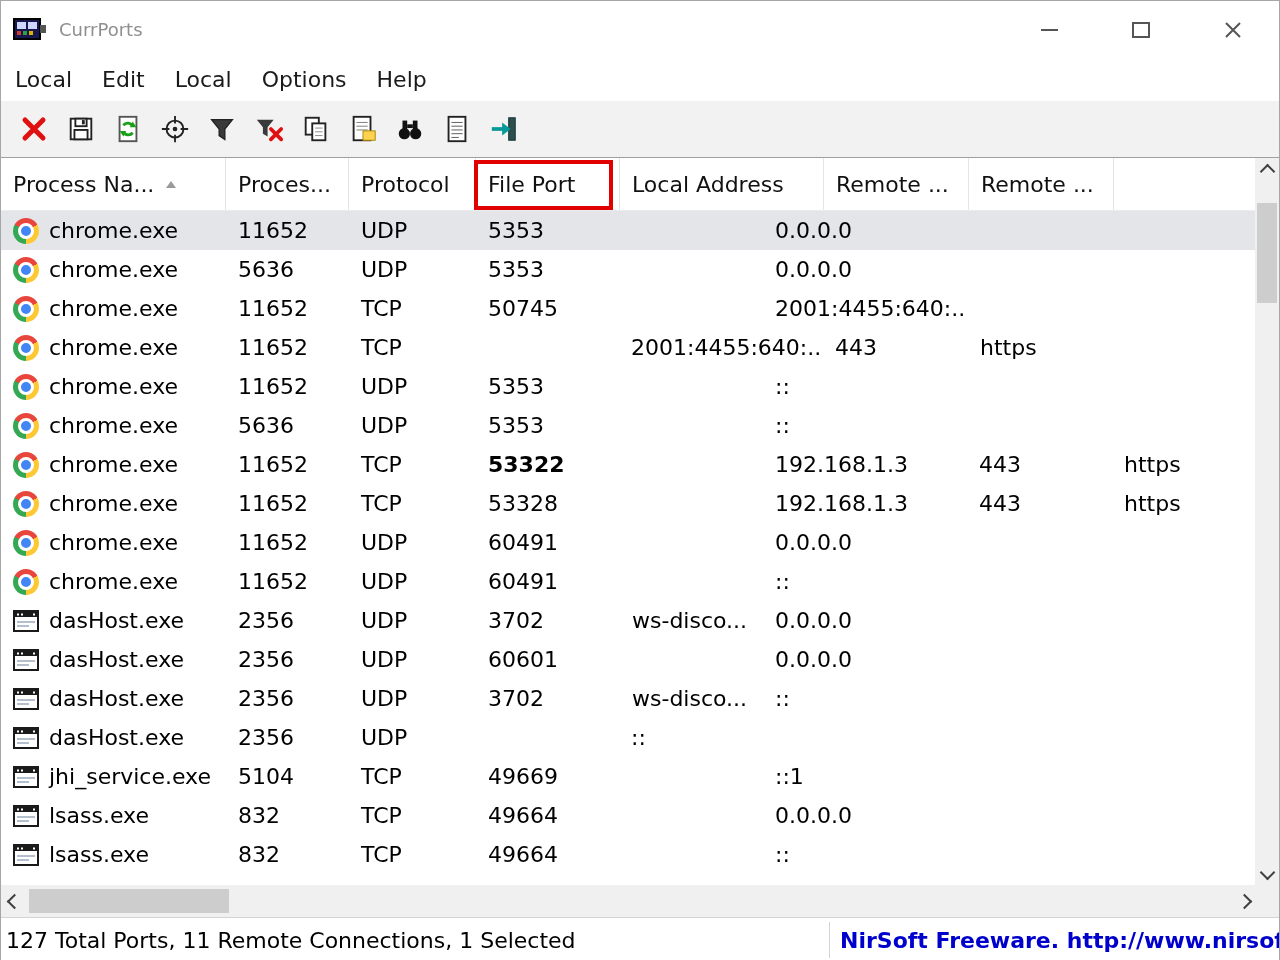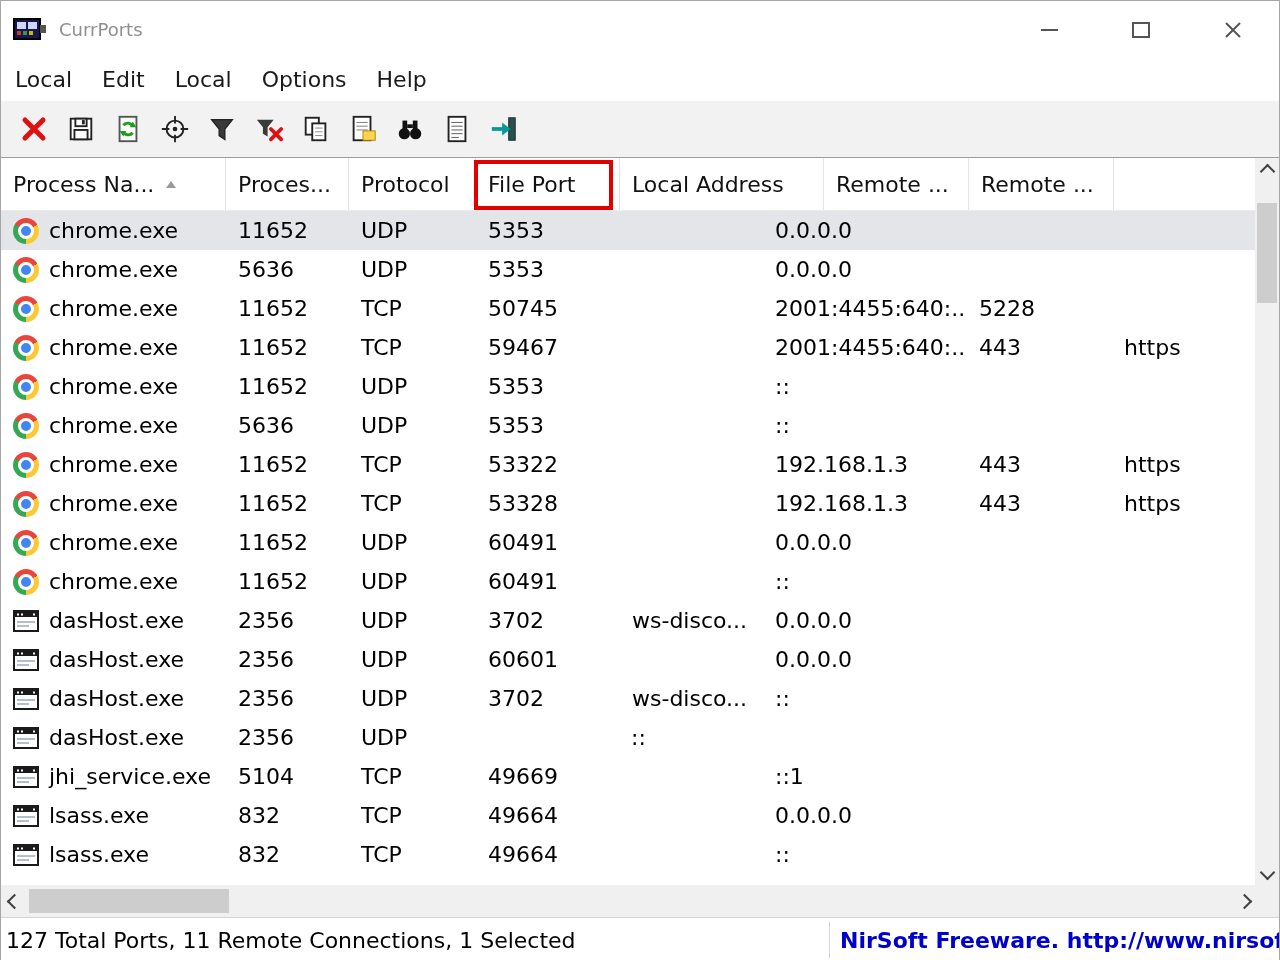--- a/index.html
+++ b/index.html
@@ -239,31 +239,29 @@
         <div class="lv-row">
           <div class="lv-cell c0" style="width: 225px;">
             <span class="proc-icon icon-chrome"></span>
             <span class="ptxt">chrome.exe</span>
           </div>
           <div class="lv-cell c1" style="width: 123px;">11652</div>
           <div class="lv-cell c2" style="width: 127px;">TCP</div>
           <div class="lv-cell c3" style="width: 144px;">50745</div>
           <div class="lv-cell c4" style="width: 143px;"></div>
           <div class="lv-cell c5" style="width: 204px;">2001:4455:640:...</div>
-          <div class="lv-cell c6" style="width: 145px;">5228</div>
-          <div class="lv-cell c7" style="width: 145px;"></div>
-        </div>
-        <div class="lv-row">
-          <div class="lv-cell c0" style="width: 225px;">
-            <span class="proc-icon icon-chrome"></span>
-            <span class="ptxt">chrome.exe</span>
-          </div>
-          <div class="lv-cell c1" style="width: 123px;">11652</div>
-          <div class="lv-cell c2" style="width: 127px;">TCP</div>
-          <div class="lv-cell c3" style="width: 144px;">59467</div>
+          <div class="lv-cell c7" style="width: 145px;"></div>
+        </div>
+        <div class="lv-row">
+          <div class="lv-cell c0" style="width: 225px;">
+            <span class="proc-icon icon-chrome"></span>
+            <span class="ptxt">chrome.exe</span>
+          </div>
+          <div class="lv-cell c1" style="width: 123px;">11652</div>
+          <div class="lv-cell c2" style="width: 127px;">TCP</div>
           <div class="lv-cell c4" style="width: 143px;"></div>
           <div class="lv-cell c5" style="width: 204px;">2001:4455:640:...</div>
           <div class="lv-cell c6" style="width: 145px;">443</div>
           <div class="lv-cell c7" style="width: 145px;">https</div>
         </div>
         <div class="lv-row">
           <div class="lv-cell c0" style="width: 225px;">
             <span class="proc-icon icon-chrome"></span>
             <span class="ptxt">chrome.exe</span>
           </div>
@@ -288,21 +286,21 @@
           <div class="lv-cell c6" style="width: 145px;"></div>
           <div class="lv-cell c7" style="width: 145px;"></div>
         </div>
         <div class="lv-row">
           <div class="lv-cell c0" style="width: 225px;">
             <span class="proc-icon icon-chrome"></span>
             <span class="ptxt">chrome.exe</span>
           </div>
           <div class="lv-cell c1" style="width: 123px;">11652</div>
           <div class="lv-cell c2" style="width: 127px;">TCP</div>
-          <div class="lv-cell c3" style="width: 144px;">53322</div>
+          <div class="lv-cell c3" style="width: 144px; font-weight: bold;">53322</div>
           <div class="lv-cell c4" style="width: 143px;"></div>
           <div class="lv-cell c5" style="width: 204px;">192.168.1.3</div>
           <div class="lv-cell c6" style="width: 145px;">443</div>
           <div class="lv-cell c7" style="width: 145px;">https</div>
         </div>
         <div class="lv-row">
           <div class="lv-cell c0" style="width: 225px;">
             <span class="proc-icon icon-chrome"></span>
             <span class="ptxt">chrome.exe</span>
           </div>

